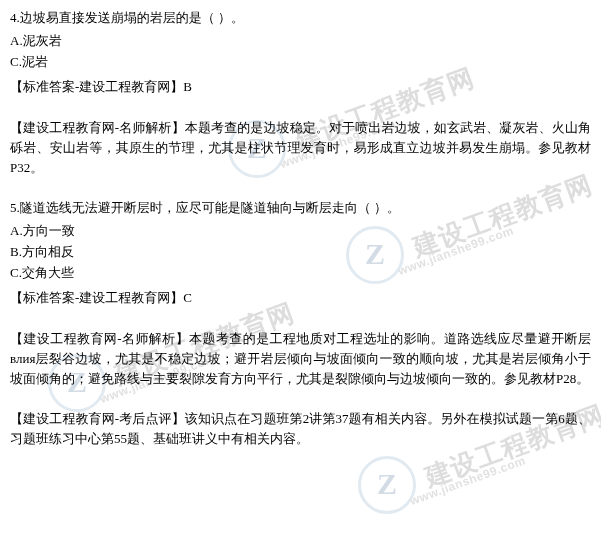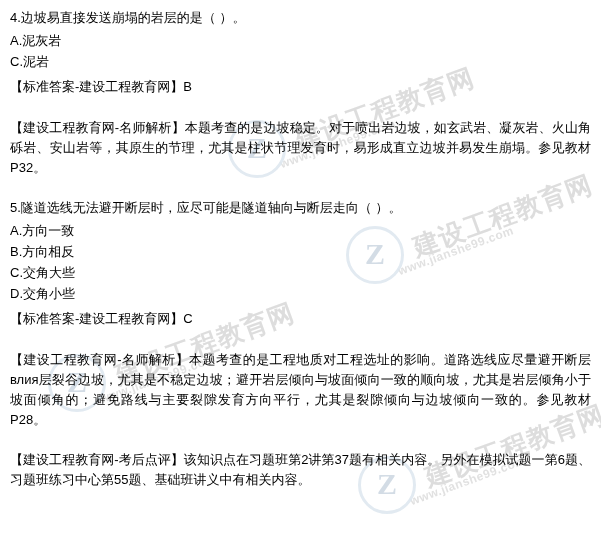--- a/index.html
+++ b/index.html
@@ -19,20 +19,21 @@
   .page {
     position: relative;
     width: 601px;
     height: 546px;
     padding: 8px 10px 0 10px;
     box-sizing: border-box;
     z-index: 2;
   }
   .q-block {
     margin-bottom: 2px;
+    font-family: Liberation Serif, serif;
   }
   .q-stem {
     line-height: 20px;
     margin-bottom: 2px;
   }
   .opt {
     line-height: 21px;
   }
   .ans {
     line-height: 22px;
@@ -121,19 +122,18 @@
     <div class="para">【建设工程教育网-名师解析】本题考查的是边坡稳定。对于喷出岩边坡，如玄武岩、凝灰岩、火山角砾岩、安山岩等，其原生的节理，尤其是柱状节理发育时，易形成直立边坡并易发生崩塌。参见教材P32。</div>
   </div>
 
   <div class="spacer"></div>
 
   <div class="q-block">
     <div class="q-stem">5.隧道选线无法避开断层时，应尽可能是隧道轴向与断层走向（ ）。</div>
     <div class="opt">A.方向一致</div>
     <div class="opt">B.方向相反</div>
     <div class="opt">C.交角大些</div>
-    <div class="opt">D.交角小些</div>
     <div class="ans">【标准答案-建设工程教育网】C</div>
     <div class="para">【建设工程教育网-名师解析】本题考查的是工程地质对工程选址的影响。道路选线应尽量避开断层влия层裂谷边坡，尤其是不稳定边坡；避开岩层倾向与坡面倾向一致的顺向坡，尤其是岩层倾角小于坡面倾角的；避免路线与主要裂隙发育方向平行，尤其是裂隙倾向与边坡倾向一致的。参见教材P28。</div>
     <div class="para">【建设工程教育网-考后点评】该知识点在习题班第2讲第37题有相关内容。另外在模拟试题一第6题、习题班练习中心第55题、基础班讲义中有相关内容。</div>
   </div>
 
 </div>
 
 </body></html>

